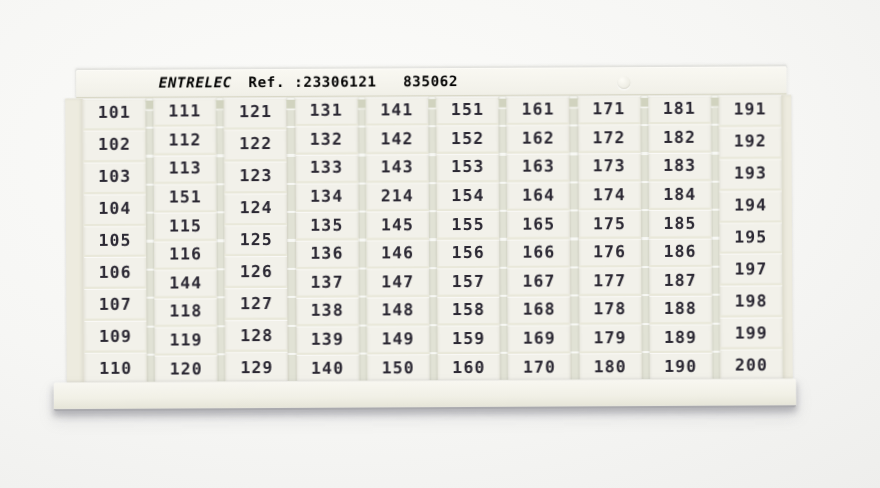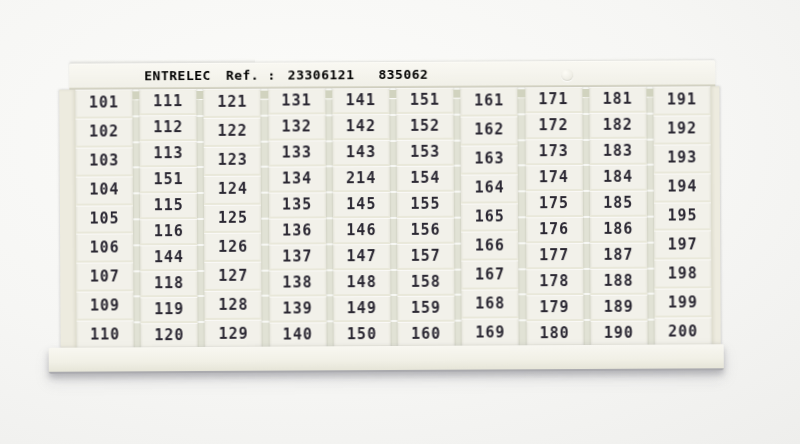--- a/index.html
+++ b/index.html
@@ -41,22 +41,22 @@
     box-shadow: 0 -1px 2px rgba(150,150,145,0.25);
     display: flex;
     align-items: center;
     padding-left: 75px;
     box-sizing: border-box;
     font-size: 13px;
     font-weight: bold;
     letter-spacing: 0.5px;
     white-space: nowrap;
   }
-  .top-rail .brand   { margin-right: 15px; }
-  .top-rail .reflab  { margin-right: 12px; }
+  .top-rail .brand   { margin-right: 15px; font-style: italic; }
+  .top-rail .reflab  { }
   .top-rail .refnum  { margin-right: 24px; }
 
   .mold-mark {
     position: absolute;
     left: 492px;
     top: 7px;
     width: 12px;
     height: 12px;
     border-radius: 50%;
     background: radial-gradient(circle at 35% 30%, #fdfcf6, #f0efe7 55%, #e3e2d6 100%);
@@ -371,20 +371,23 @@
             </div>
             <div class="cell">
               <span>167</span>
             </div>
             <div class="cell">
               <span>168</span>
             </div>
             <div class="cell">
               <span>169</span>
             </div>
+            <div class="cell">
+              <span>170</span>
+            </div>
           </div>
           <div class="channel"></div>
           <div class="strip">
             <div class="cell">
               <span>171</span>
             </div>
             <div class="cell">
               <span>172</span>
             </div>
             <div class="cell">

